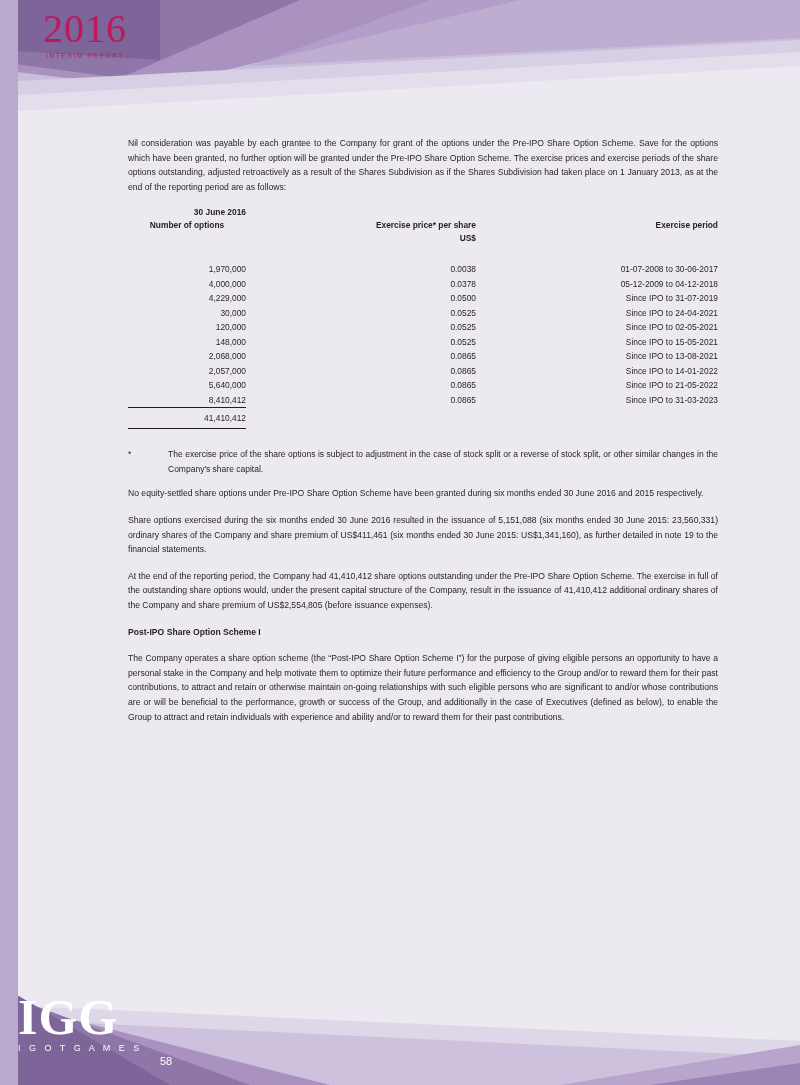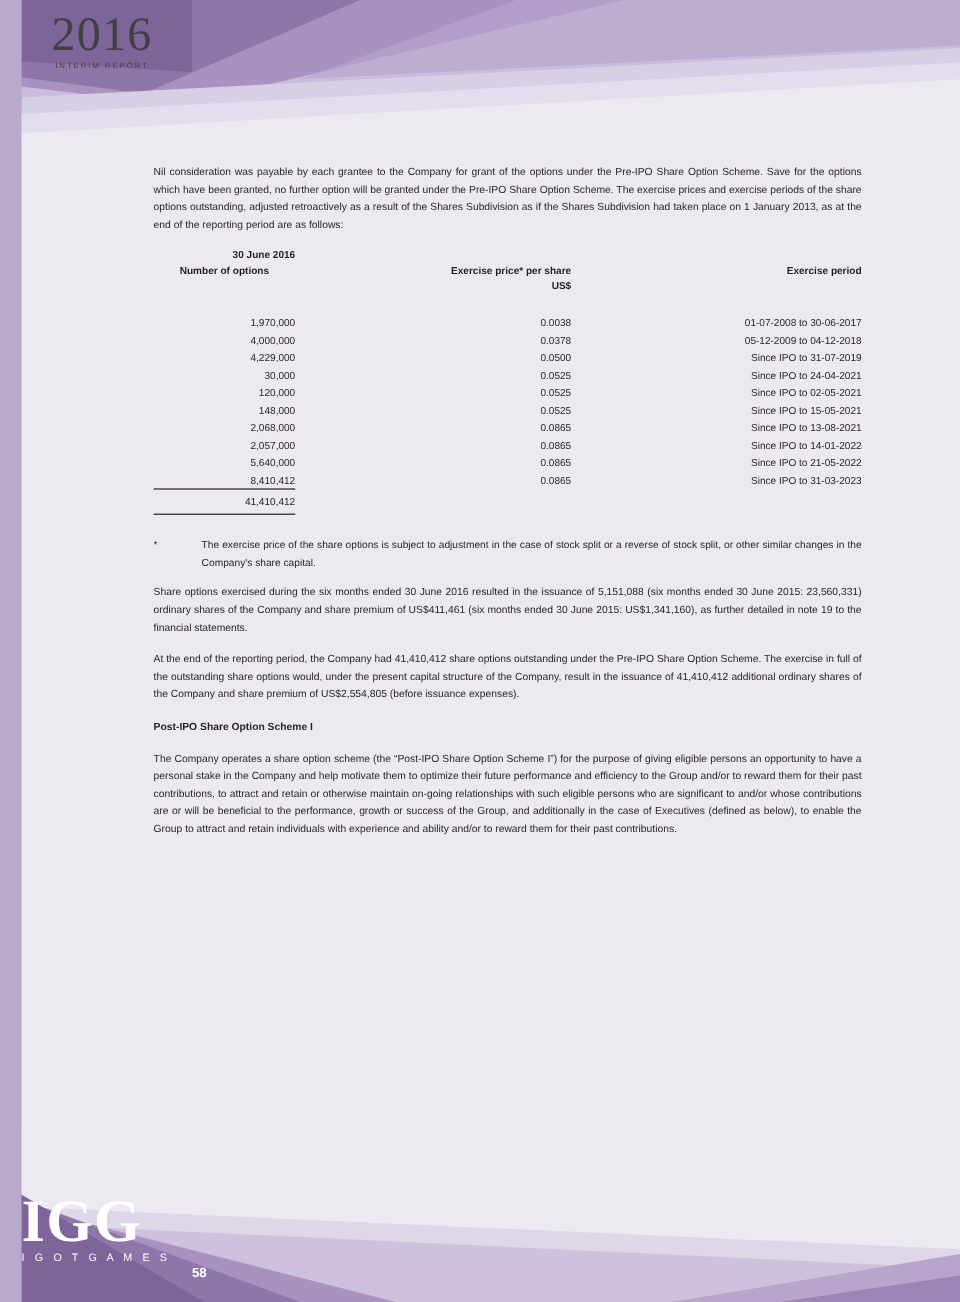--- a/index.html
+++ b/index.html
@@ -52,21 +52,21 @@
     overflow: hidden;
   }
 
   
   .year-block {
     position: absolute;
     left: 30px;
     top: 8px;
     width: 110px;
     text-align: center;
-    color: #404040;
+    color: #be185d;
     z-index: 5;
   }
   .year-num {
     font-family: "Liberation Serif", serif;
     font-size: 40px;
     letter-spacing: 1px;
     line-height: 42px;
     font-weight: 400;
   }
   .year-sub {
@@ -170,21 +170,20 @@
     color: #ffffff;
     margin-top: 2px;
   }
   .page-no {
     position: absolute;
     left: 160px;
     bottom: 18px;
     font-size: 11px;
     color: #ffffff;
     z-index: 7;
-    font-weight: bold;
   }
 </style>
 </head>
 <body>
 
 <div class="page">
   <div class="paper"></div>
   <div class="left-rail"></div>
 
   <div class="hdr-wrap">
@@ -289,20 +288,21 @@
     </tbody>
       </table>
 
     <div class="footnote">
       <div class="mark">*</div>
       <div class="ftext">The exercise price of the share options is subject to adjustment in the case of stock split or a reverse of stock split, or other similar changes in the Company's share capital.</div>
     </div>
 
     <div class="blk-gap"></div>
 
+    <p class="para">No equity-settled share options under Pre-IPO Share Option Scheme have been granted during six months ended 30 June 2016 and 2015 respectively.</p>
     <p class="para">Share options exercised during the six months ended 30 June 2016 resulted in the issuance of 5,151,088 (six months ended 30 June 2015: 23,560,331) ordinary shares of the Company and share premium of US$411,461 (six months ended 30 June 2015: US$1,341,160), as further detailed in note 19 to the financial statements.</p>
     <p class="para">At the end of the reporting period, the Company had 41,410,412 share options outstanding under the Pre-IPO Share Option Scheme. The exercise in full of the outstanding share options would, under the present capital structure of the Company, result in the issuance of 41,410,412 additional ordinary shares of the Company and share premium of US$2,554,805 (before issuance expenses).</p>
 
     <p class="subhead">Post-IPO Share Option Scheme I</p>
 
     <p class="para">The Company operates a share option scheme (the “Post-IPO Share Option Scheme I”) for the purpose of giving eligible persons an opportunity to have a personal stake in the Company and help motivate them to optimize their future performance and efficiency to the Group and/or to reward them for their past contributions, to attract and retain or otherwise maintain on-going relationships with such eligible persons who are significant to and/or whose contributions are or will be beneficial to the performance, growth or success of the Group, and additionally in the case of Executives (defined as below), to enable the Group to attract and retain individuals with experience and ability and/or to reward them for their past contributions.</p>
   </div>
 
   <div class="ftr-wrap">
     <svg width="800" height="140" viewBox="0 0 800 140" xmlns="http://www.w3.org/2000/svg">

